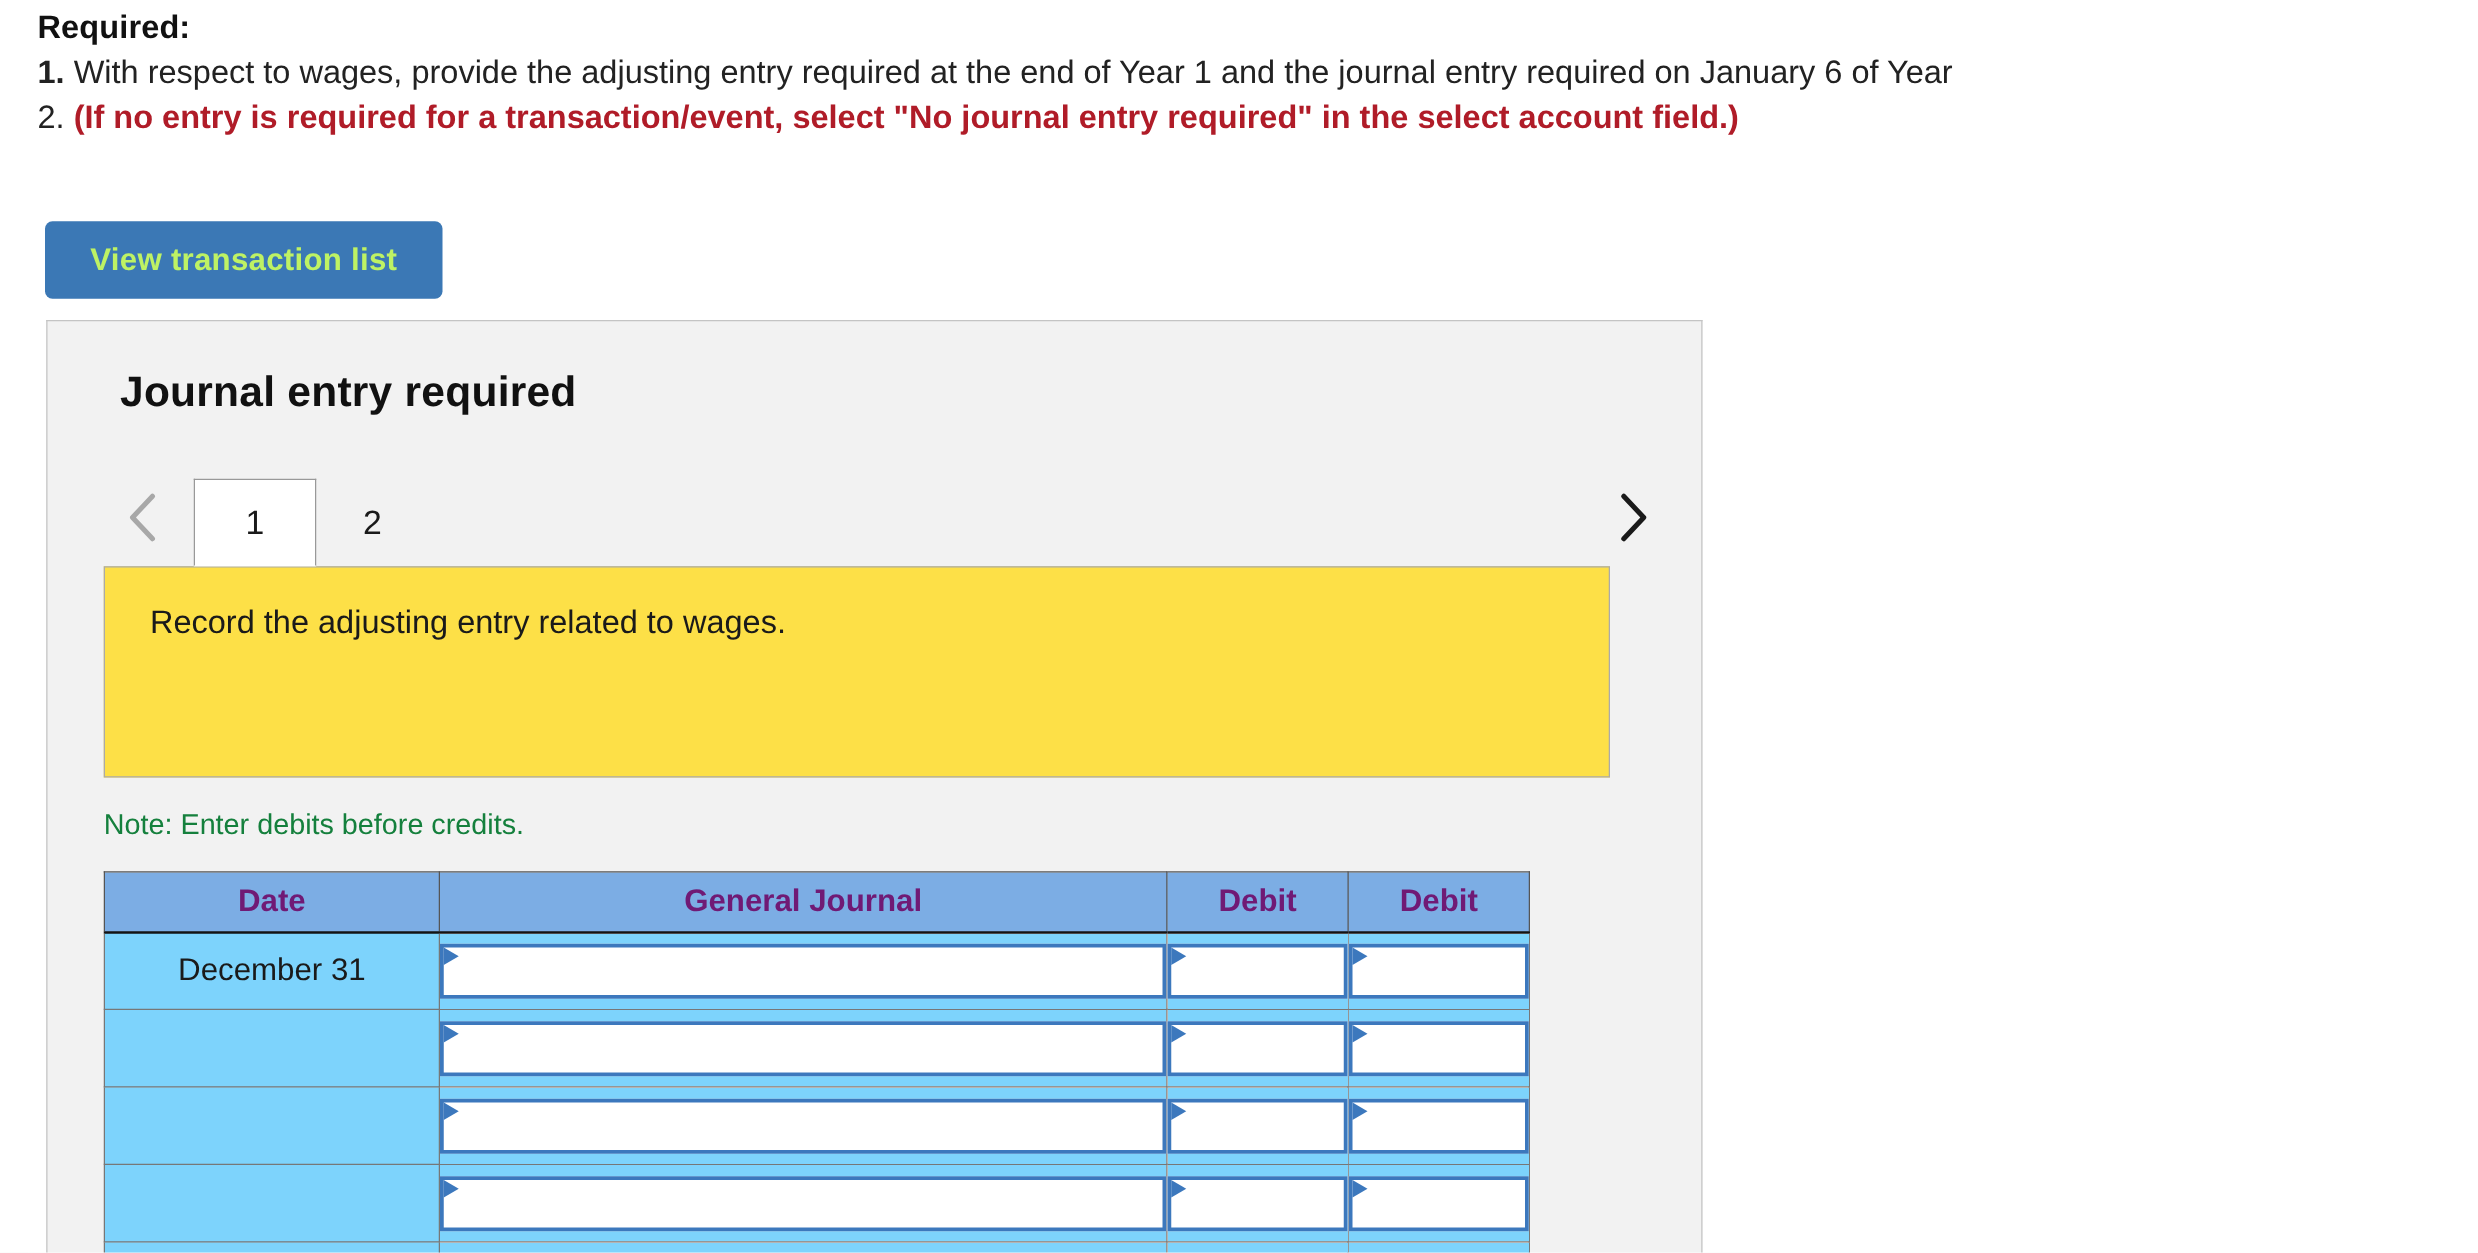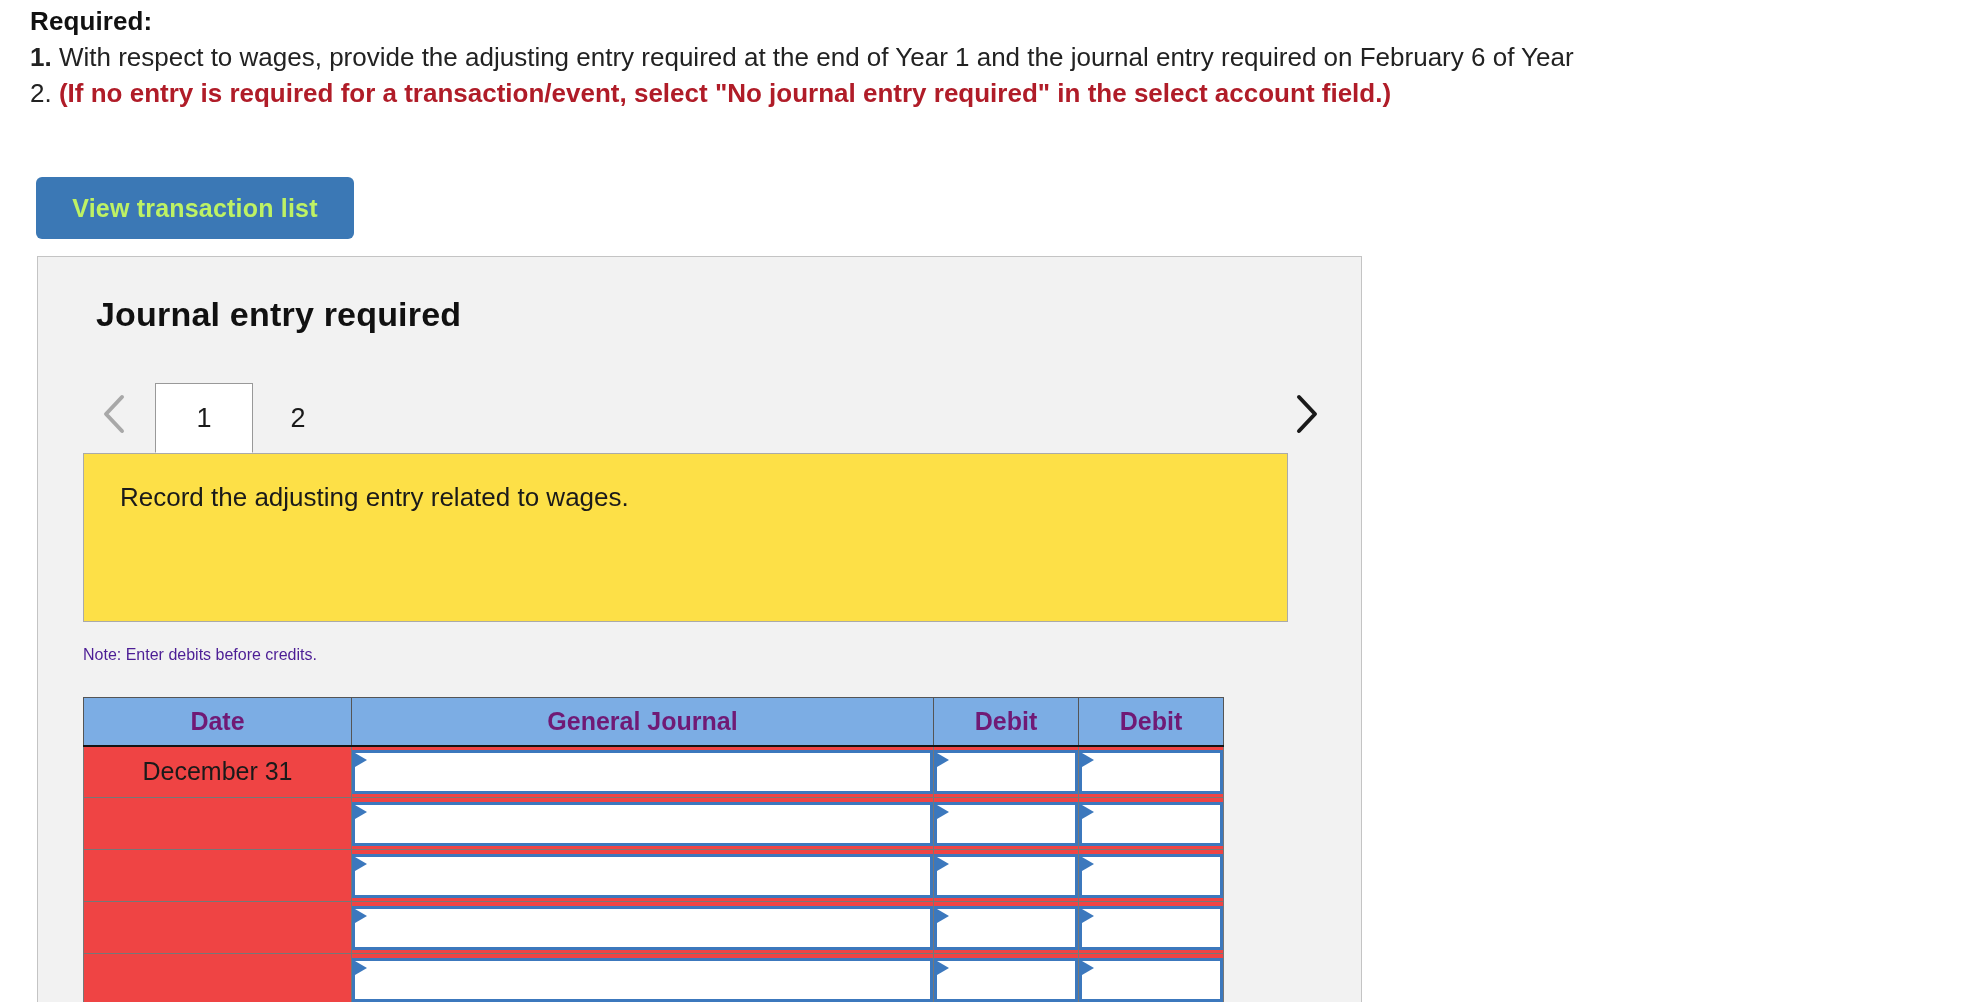--- a/index.html
+++ b/index.html
@@ -162,22 +162,22 @@
     font-size: 26px;
     color: #1a1a1a;
     line-height: 32px;
   }
 
   
   .note-line {
     position: absolute;
     left: 45px;
     top: 389px;
-    font-size: 16px;
-    color: #4c1d95;
+    font-size: 23px;
+    color: #15803d;
   }
 
   
   .journal-table {
     position: absolute;
     left: 45px;
     top: 440px;
     width: 1140px;
     border-collapse: collapse;
     table-layout: fixed;
@@ -188,23 +188,23 @@
     border-bottom: 2px solid #141414;
     height: 48px;
     font-size: 25px;
     font-weight: bold;
     color: #701a75;
     text-align: center;
     padding: 0;
   }
   .journal-table td {
     border: 1px solid #777777;
-    height: 52px;
+    height: 62px;
     padding: 0;
-    background: #ef4444;
+    background: #7dd3fc;
     vertical-align: middle;
   }
   .col-date { width: 268px; }
   .col-gj   { width: 582px; }
   .col-dr   { width: 145px; }
   .col-cr   { width: 145px; }
 
   .date-cell {
     text-align: center;
     font-size: 25px;
@@ -251,21 +251,21 @@
 </style>
 </head>
 <body>
 
 <div class="page">
 
   <div class="required-block">
     <div class="required-title">Required:</div>
     <div class="required-line">
       <span class="req-num">1.</span>
-      <span>With respect to wages, provide the adjusting entry required at the end of Year 1 and the journal entry required on February 6 of Year</span>
+      <span>With respect to wages, provide the adjusting entry required at the end of Year 1 and the journal entry required on January 6 of Year</span>
     </div>
     <div class="required-line">
       <span>2.</span>
       <span class="req-note">(If no entry is required for a transaction/event, select "No journal entry required" in the select account field.)</span>
     </div>
   </div>
 
   <button class="view-btn">View transaction list</button>
 
   <div class="worksheet-panel">

